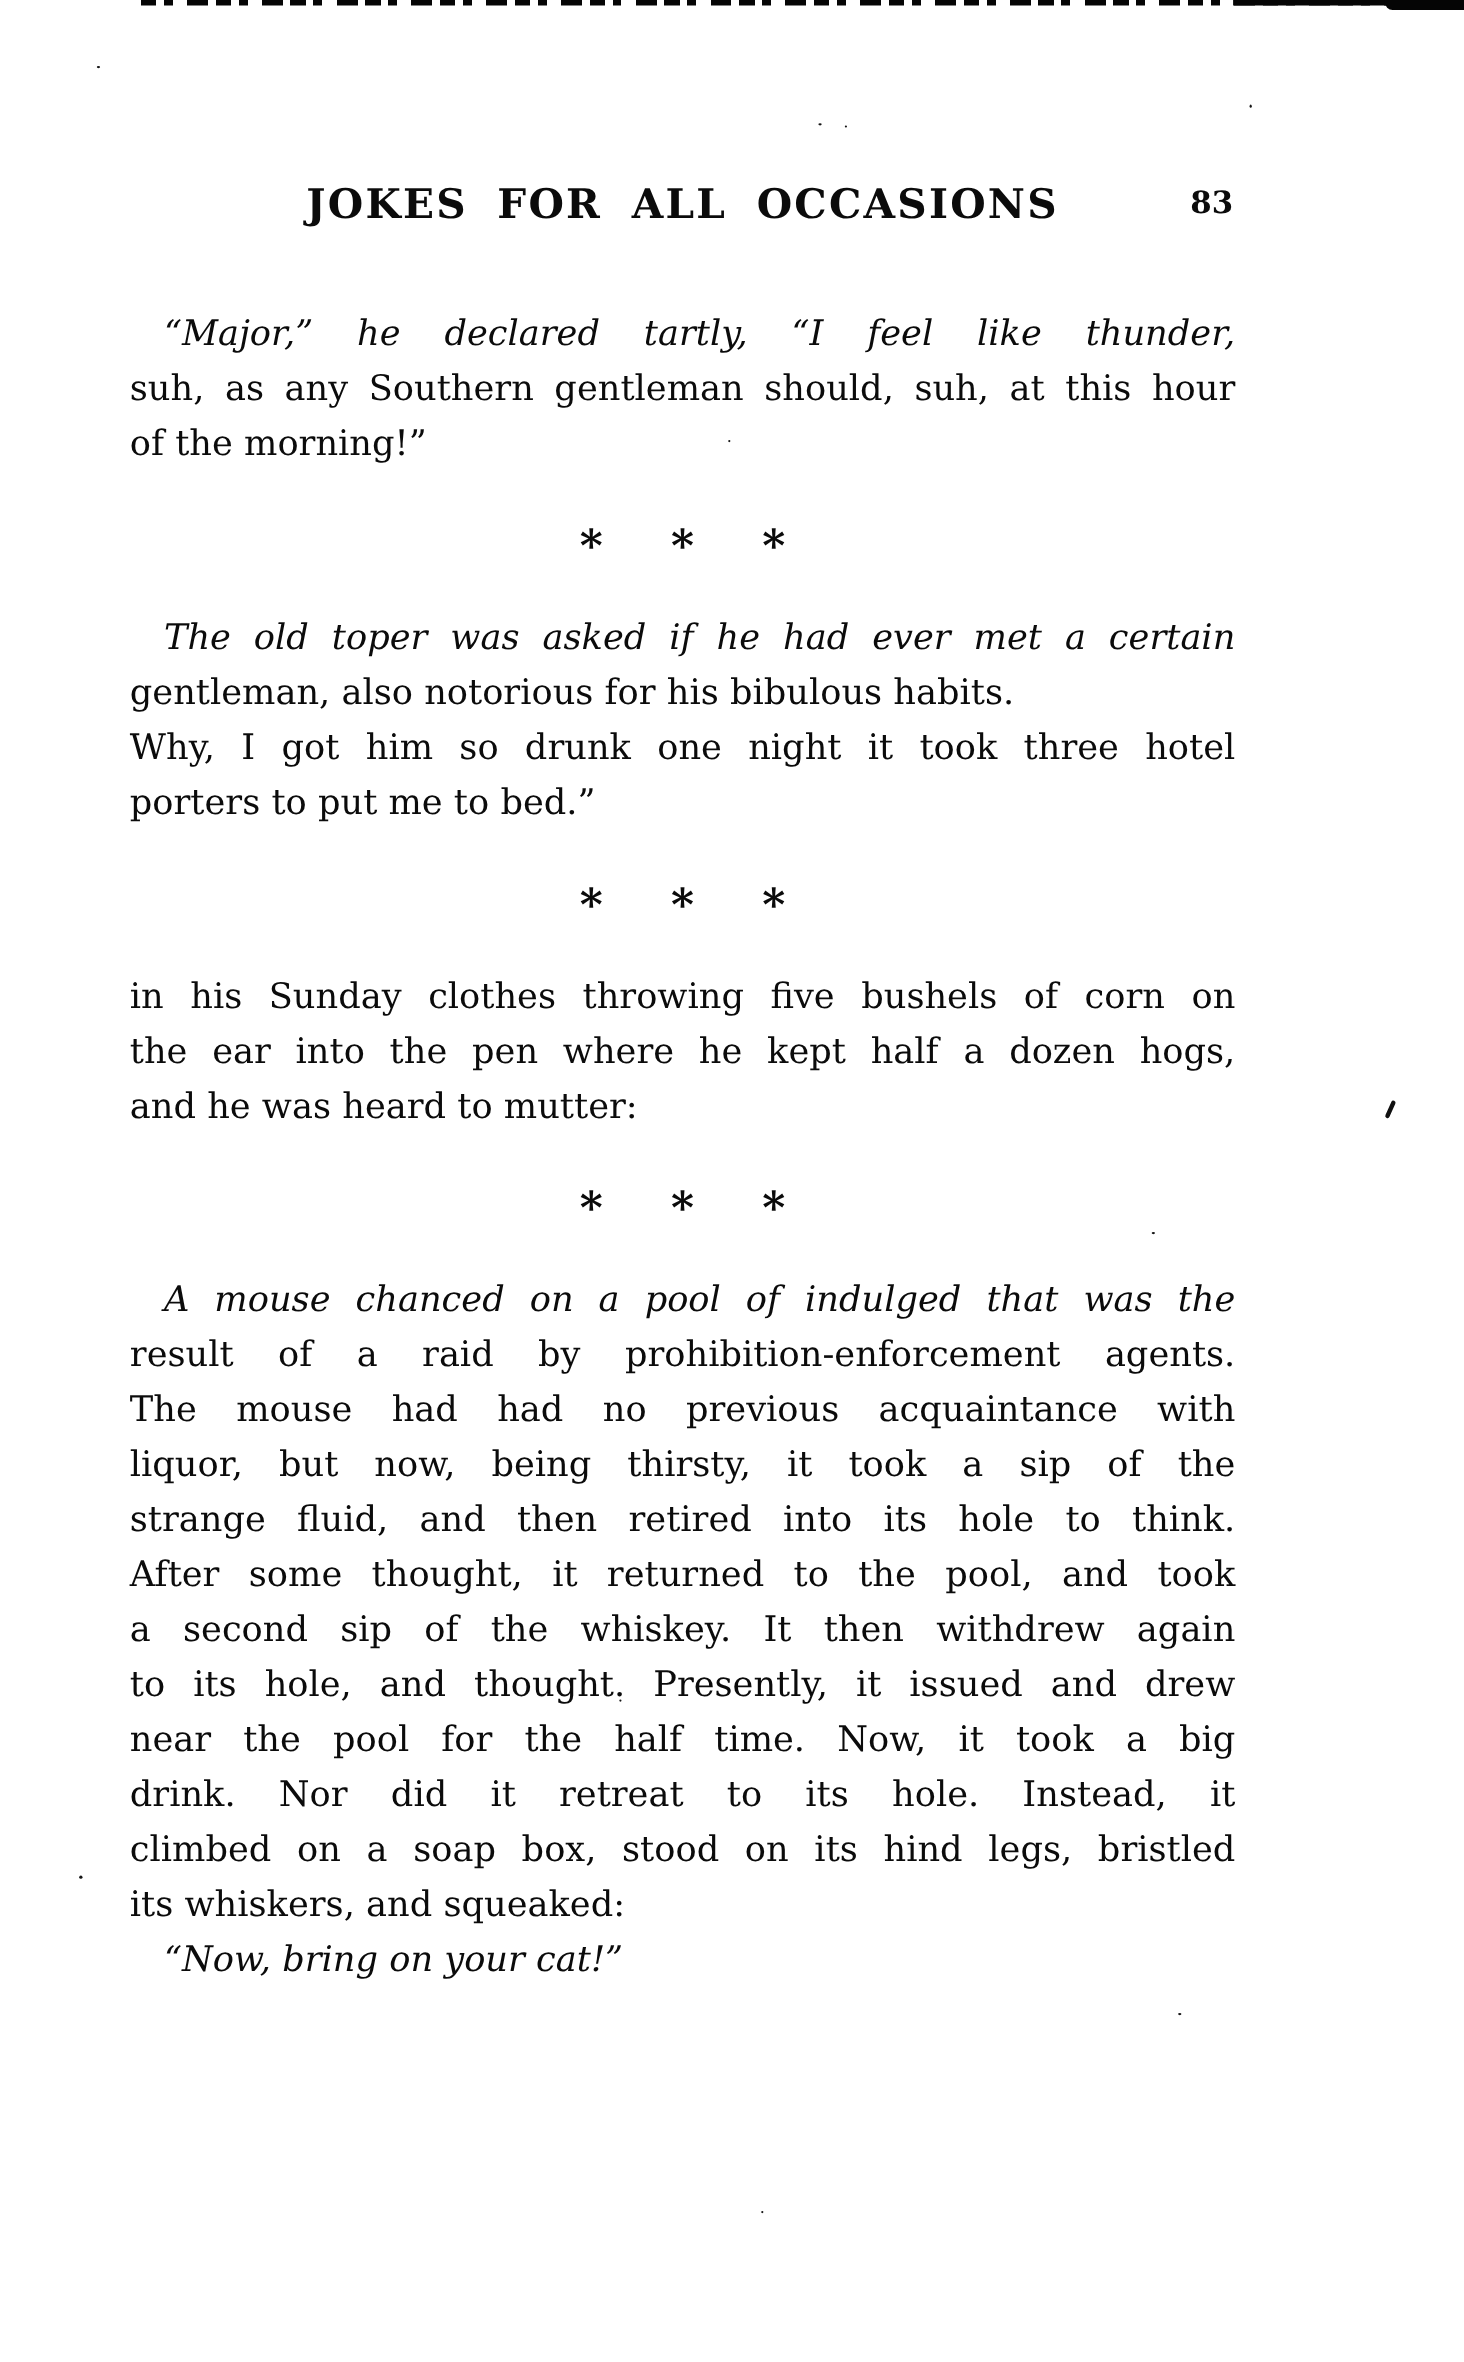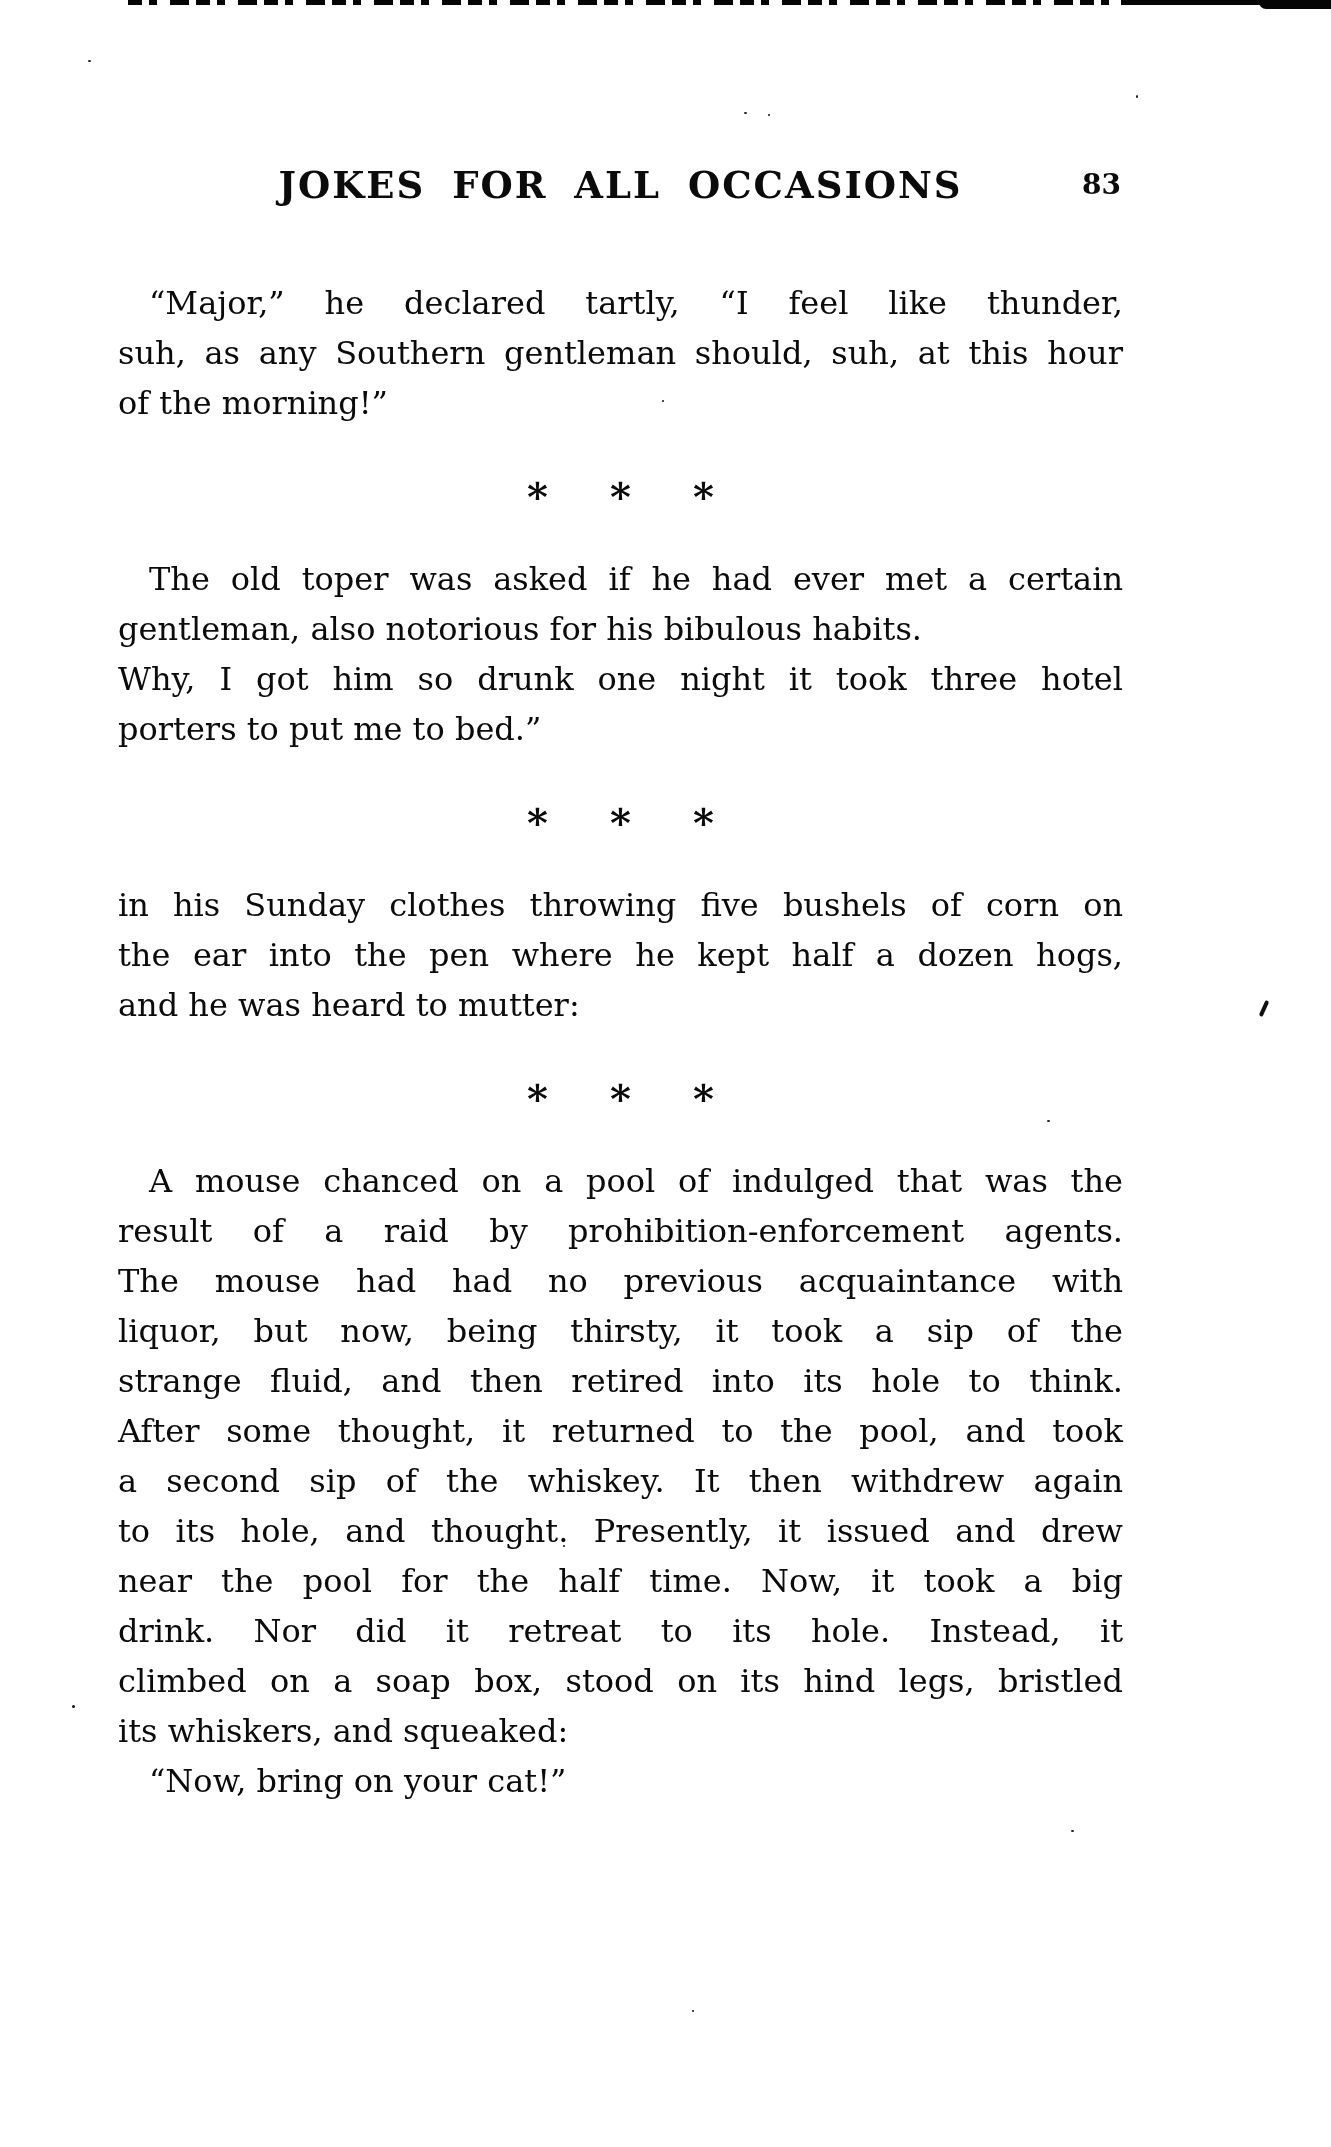--- a/index.html
+++ b/index.html
@@ -53,21 +53,21 @@
   .p1{margin-top:70px;}
   .line{
     text-align:justify;
     text-align-last:justify;
     white-space:normal;
   }
   .line.last{
     text-align:right;
     text-align-last:left;
   }
-  .line.indent{text-indent:31px;}
+  .line.indent{text-indent:31px;font-style:italic;}
   .separator{
     display:flex;justify-content:center;align-items:center;gap:62px;
     margin:38px 0;
     height:50px;
     font-weight:bold;font-size:40px;line-height:50px;
   }
   .separator .star{display:inline-block;transform:translateY(6px);}
   
   .speck{position:absolute;background:#151515;border-radius:50%;}
   .slash-mark{

